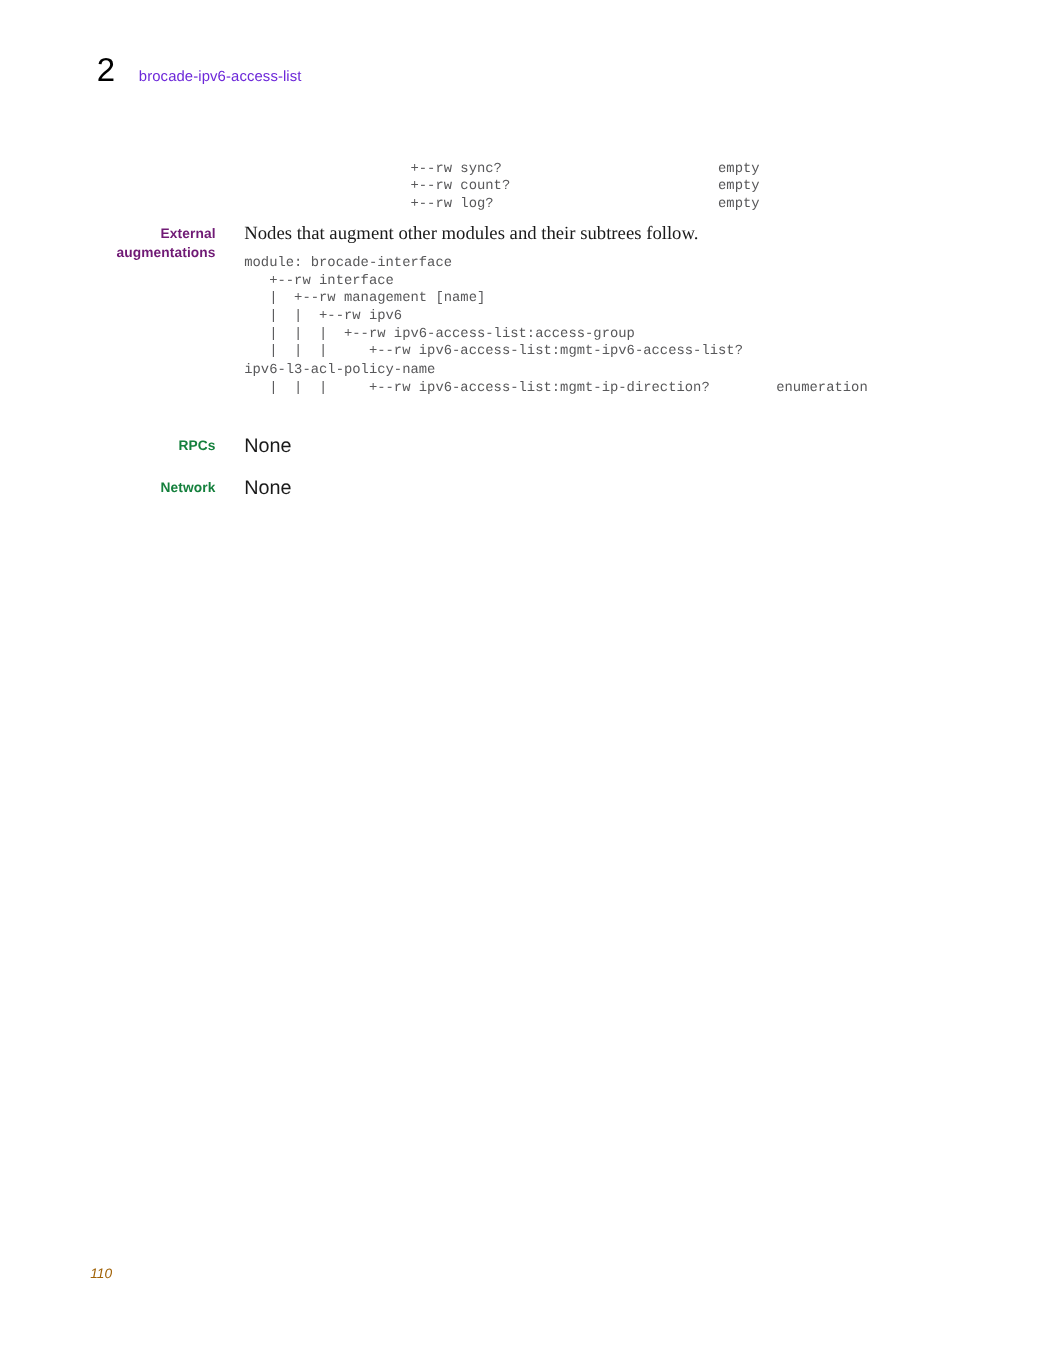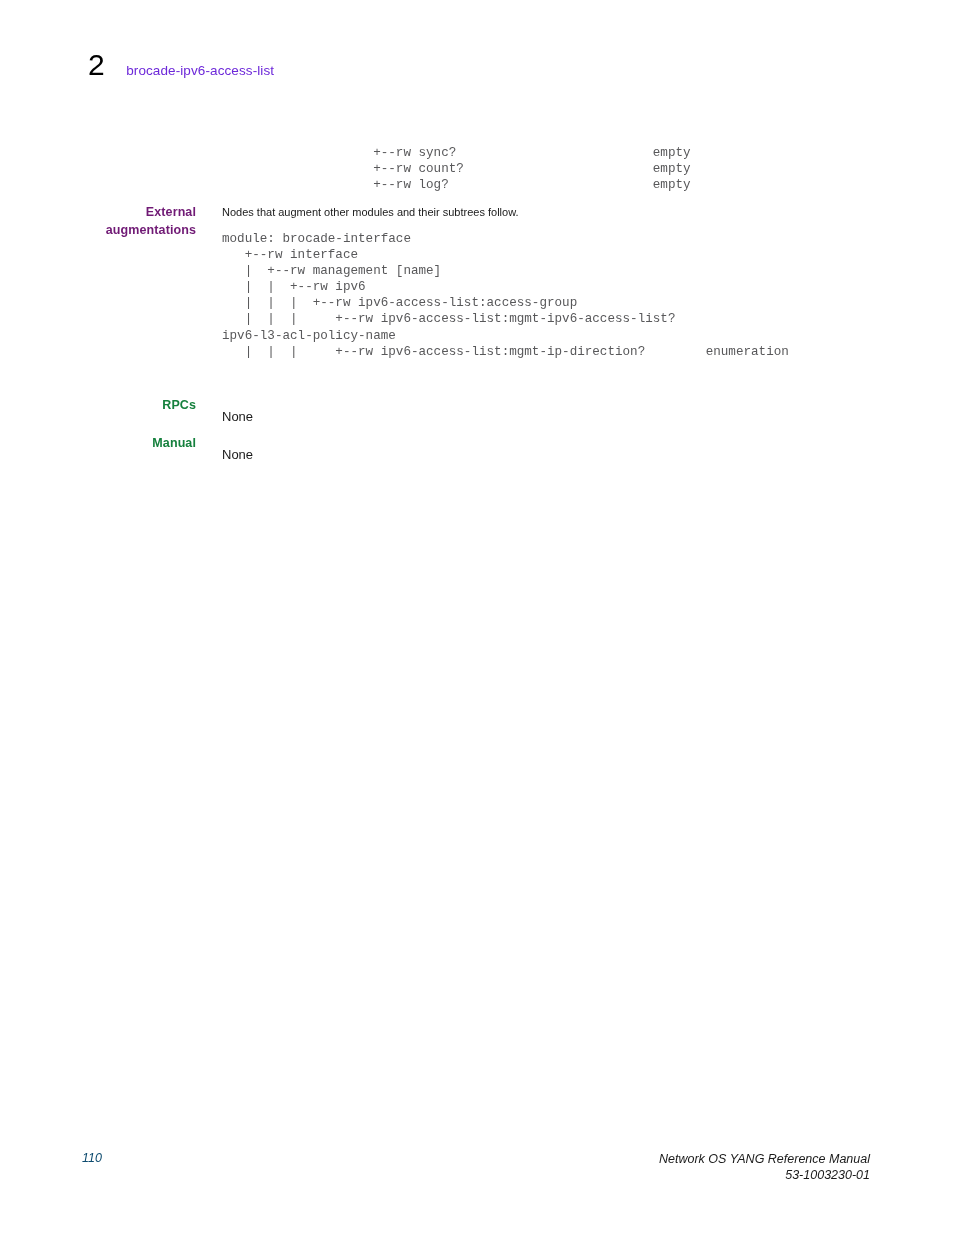--- a/index.html
+++ b/index.html
@@ -43,22 +43,22 @@
 
   
   .content {
     position: absolute;
     left: 0;
     top: 133px;
     width: 954px;
   }
 
   .body-text {
-    font-family: Liberation Sans, sans-serif;
-    font-size: 11px;
+    font-family: Liberation Serif, serif;
+    font-size: 17px;
     color: #1a1a1a;
     line-height: 18px;
     margin: 0;
   }
 
   
   .code-block {
     font-family: "Liberation Mono", "DejaVu Sans Mono", monospace;
     font-size: 12.6px;
     line-height: 16.1px;
@@ -119,43 +119,43 @@
     font-family: "Liberation Sans", sans-serif;
     font-size: 12.5px;
     font-weight: bold;
     color: #15803d;
     line-height: 17px;
     letter-spacing: 0.1px;
   }
   .simple-value {
     position: absolute;
     left: 222px;
-    top: 11px;
-    font-family: "Liberation Sans", sans-serif;
-    font-size: 13px;
+    top: 0;
+    font-family: "Liberation Sans", sans-serif;
+    font-size: 18px;
     color: #1a1a1a;
     line-height: 17px;
   }
 
   
   .footer {
     position: absolute;
     left: 0;
     bottom: 38px;
     width: 954px;
     height: 46px;
   }
   .footer-page-number {
     position: absolute;
     left: 82px;
     top: 0;
     font-family: "Liberation Sans", sans-serif;
     font-style: italic;
     font-size: 12.5px;
-    color: #0c4a6e;
+    color: #a16207;
   }
   .footer-manual {
     position: absolute;
     right: 84px;
     top: 0;
     text-align: right;
     font-family: "Liberation Sans", sans-serif;
     font-style: italic;
     font-size: 12.5px;
     color: #1a1a1a;
@@ -200,27 +200,23 @@
    |  |  |     +--rw ipv6-access-list:mgmt-ip-direction?        enumeration</pre>
       </div>
     </div>
 
     <div class="rpcs-row">
       <div class="simple-label">RPCs</div>
       <div class="simple-value">None</div>
     </div>
 
     <div class="actions-row">
-      <div class="simple-label">Manual</div>
+      <div class="simple-label">Network</div>
       <div class="simple-value">None</div>
     </div>
 
   </div>
 
   <div class="footer">
     <div class="footer-page-number">110</div>
-    <div class="footer-manual">
-      <span>Network OS YANG Reference Manual</span>
-      <span class="footer-docnum">53-1003230-01</span>
-    </div>
   </div>
 
 </div>
 
 </body></html>

